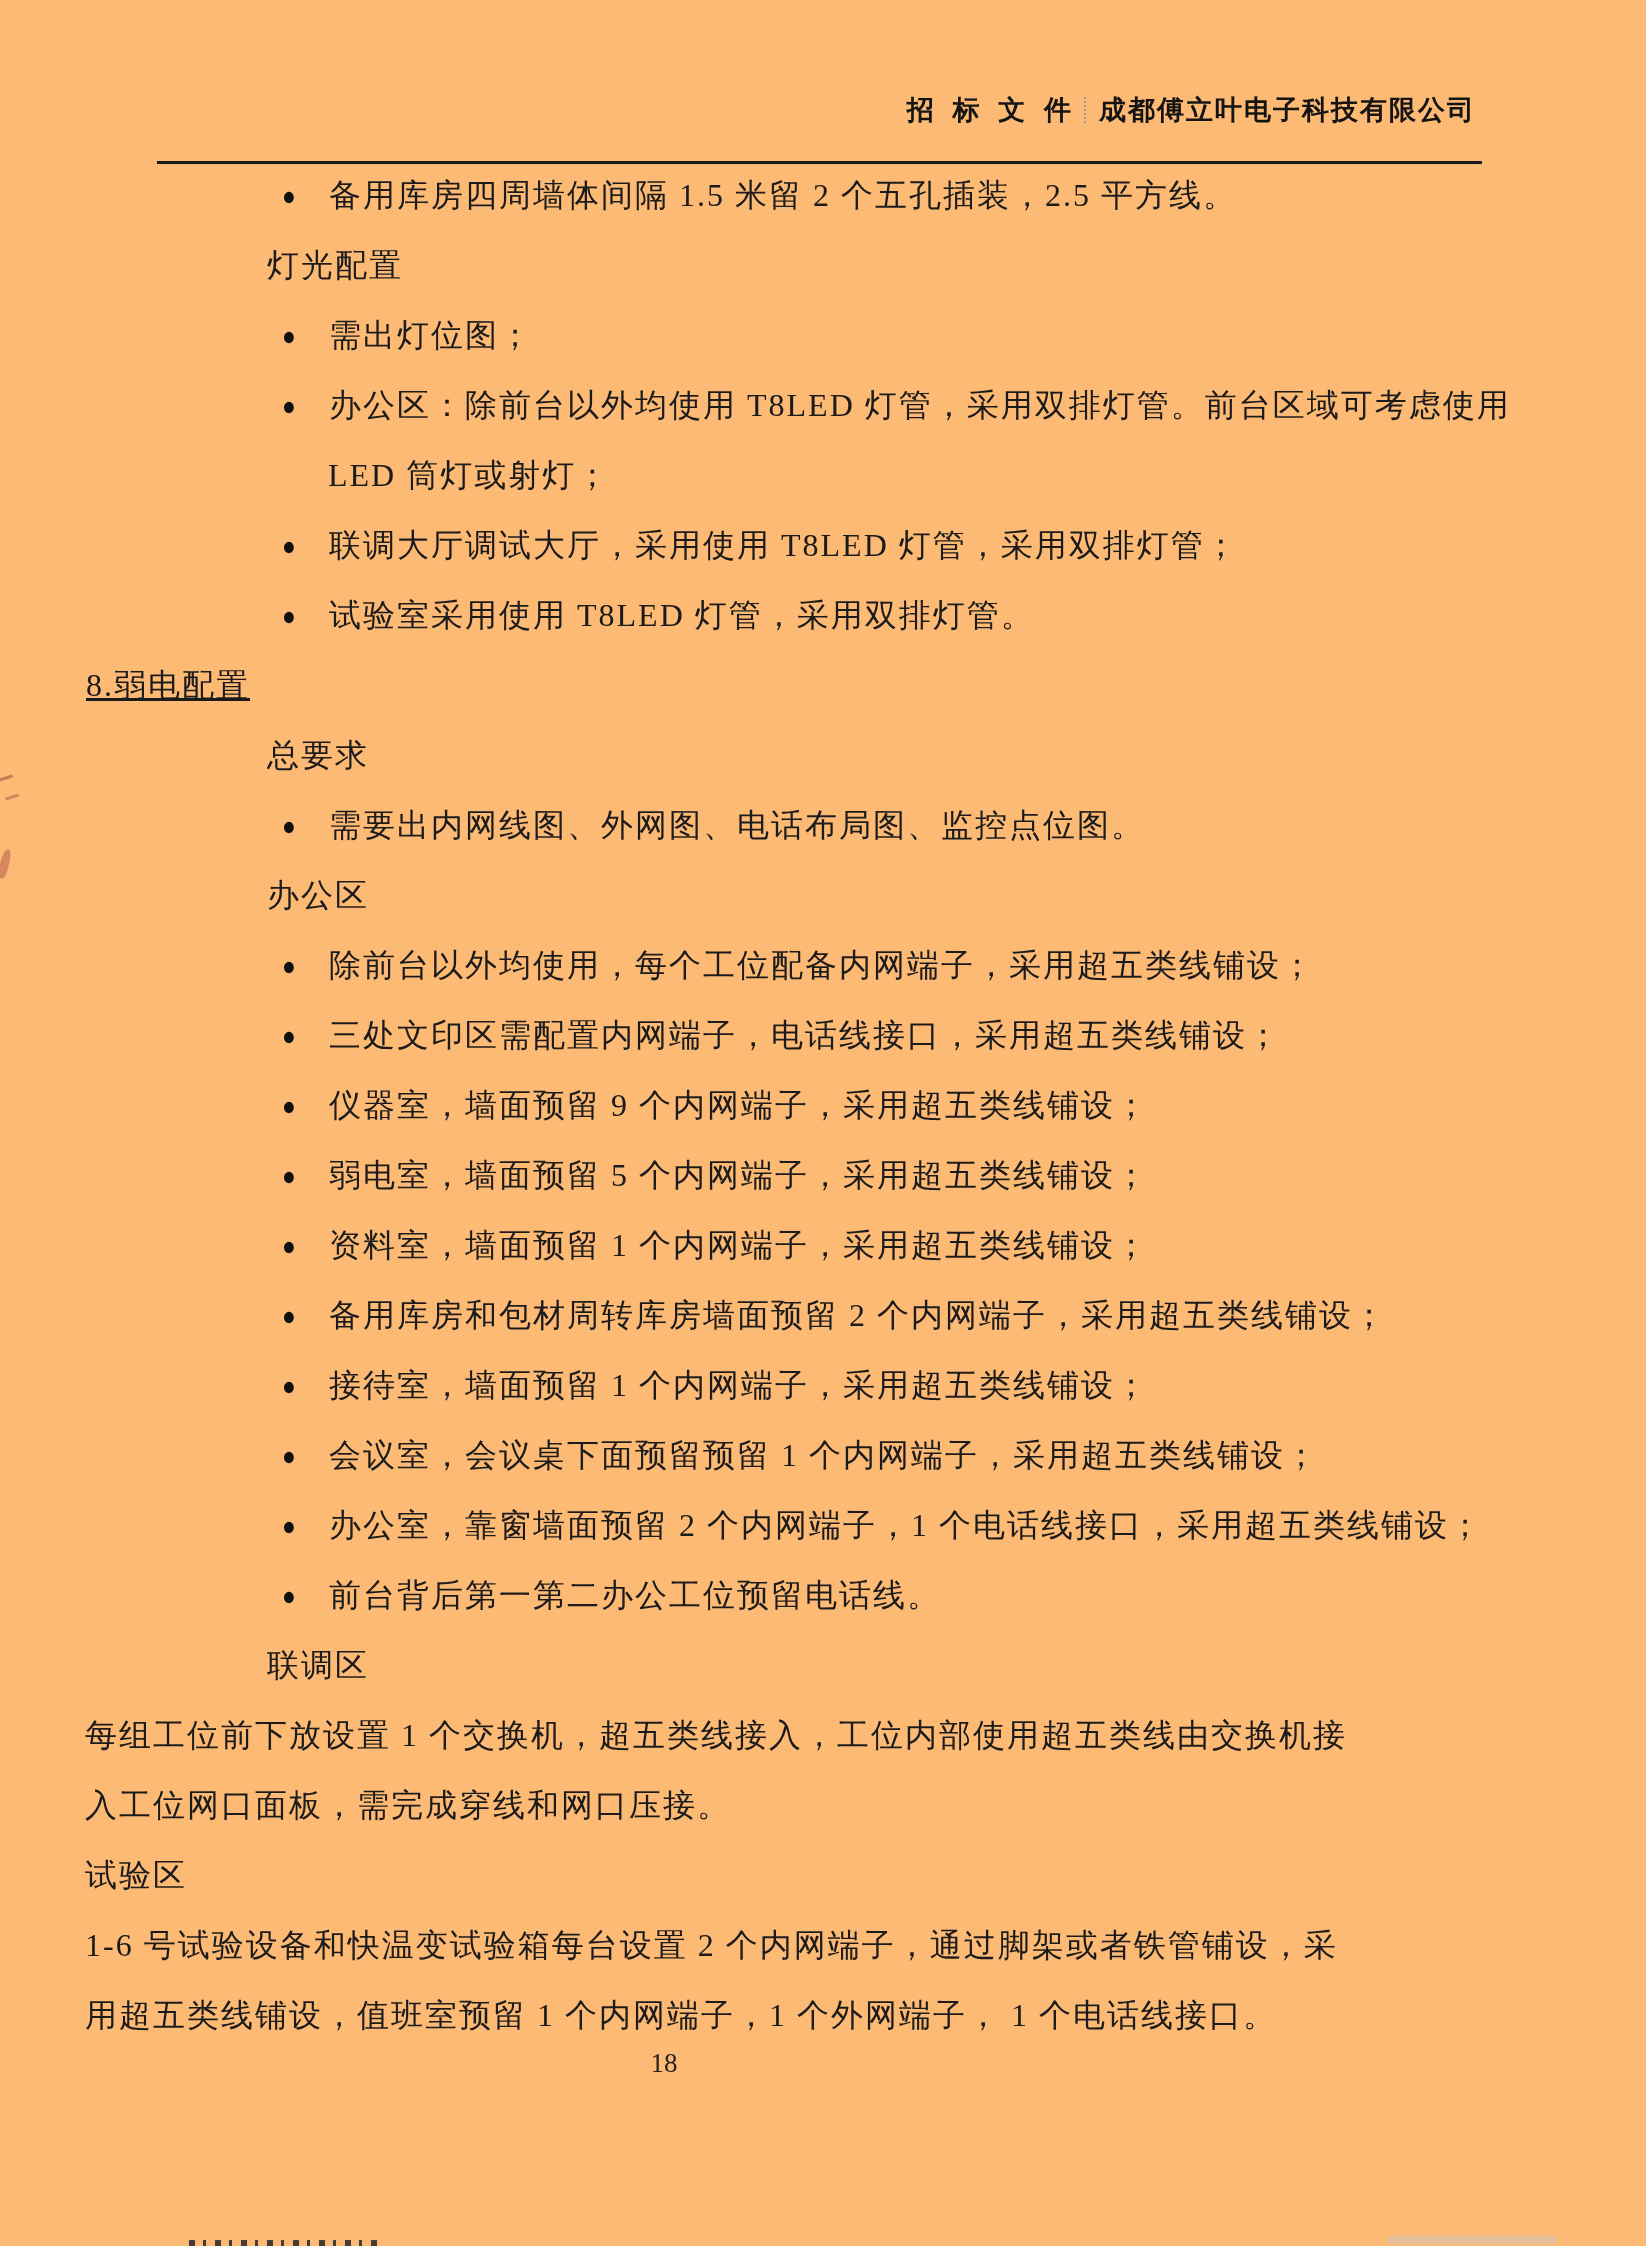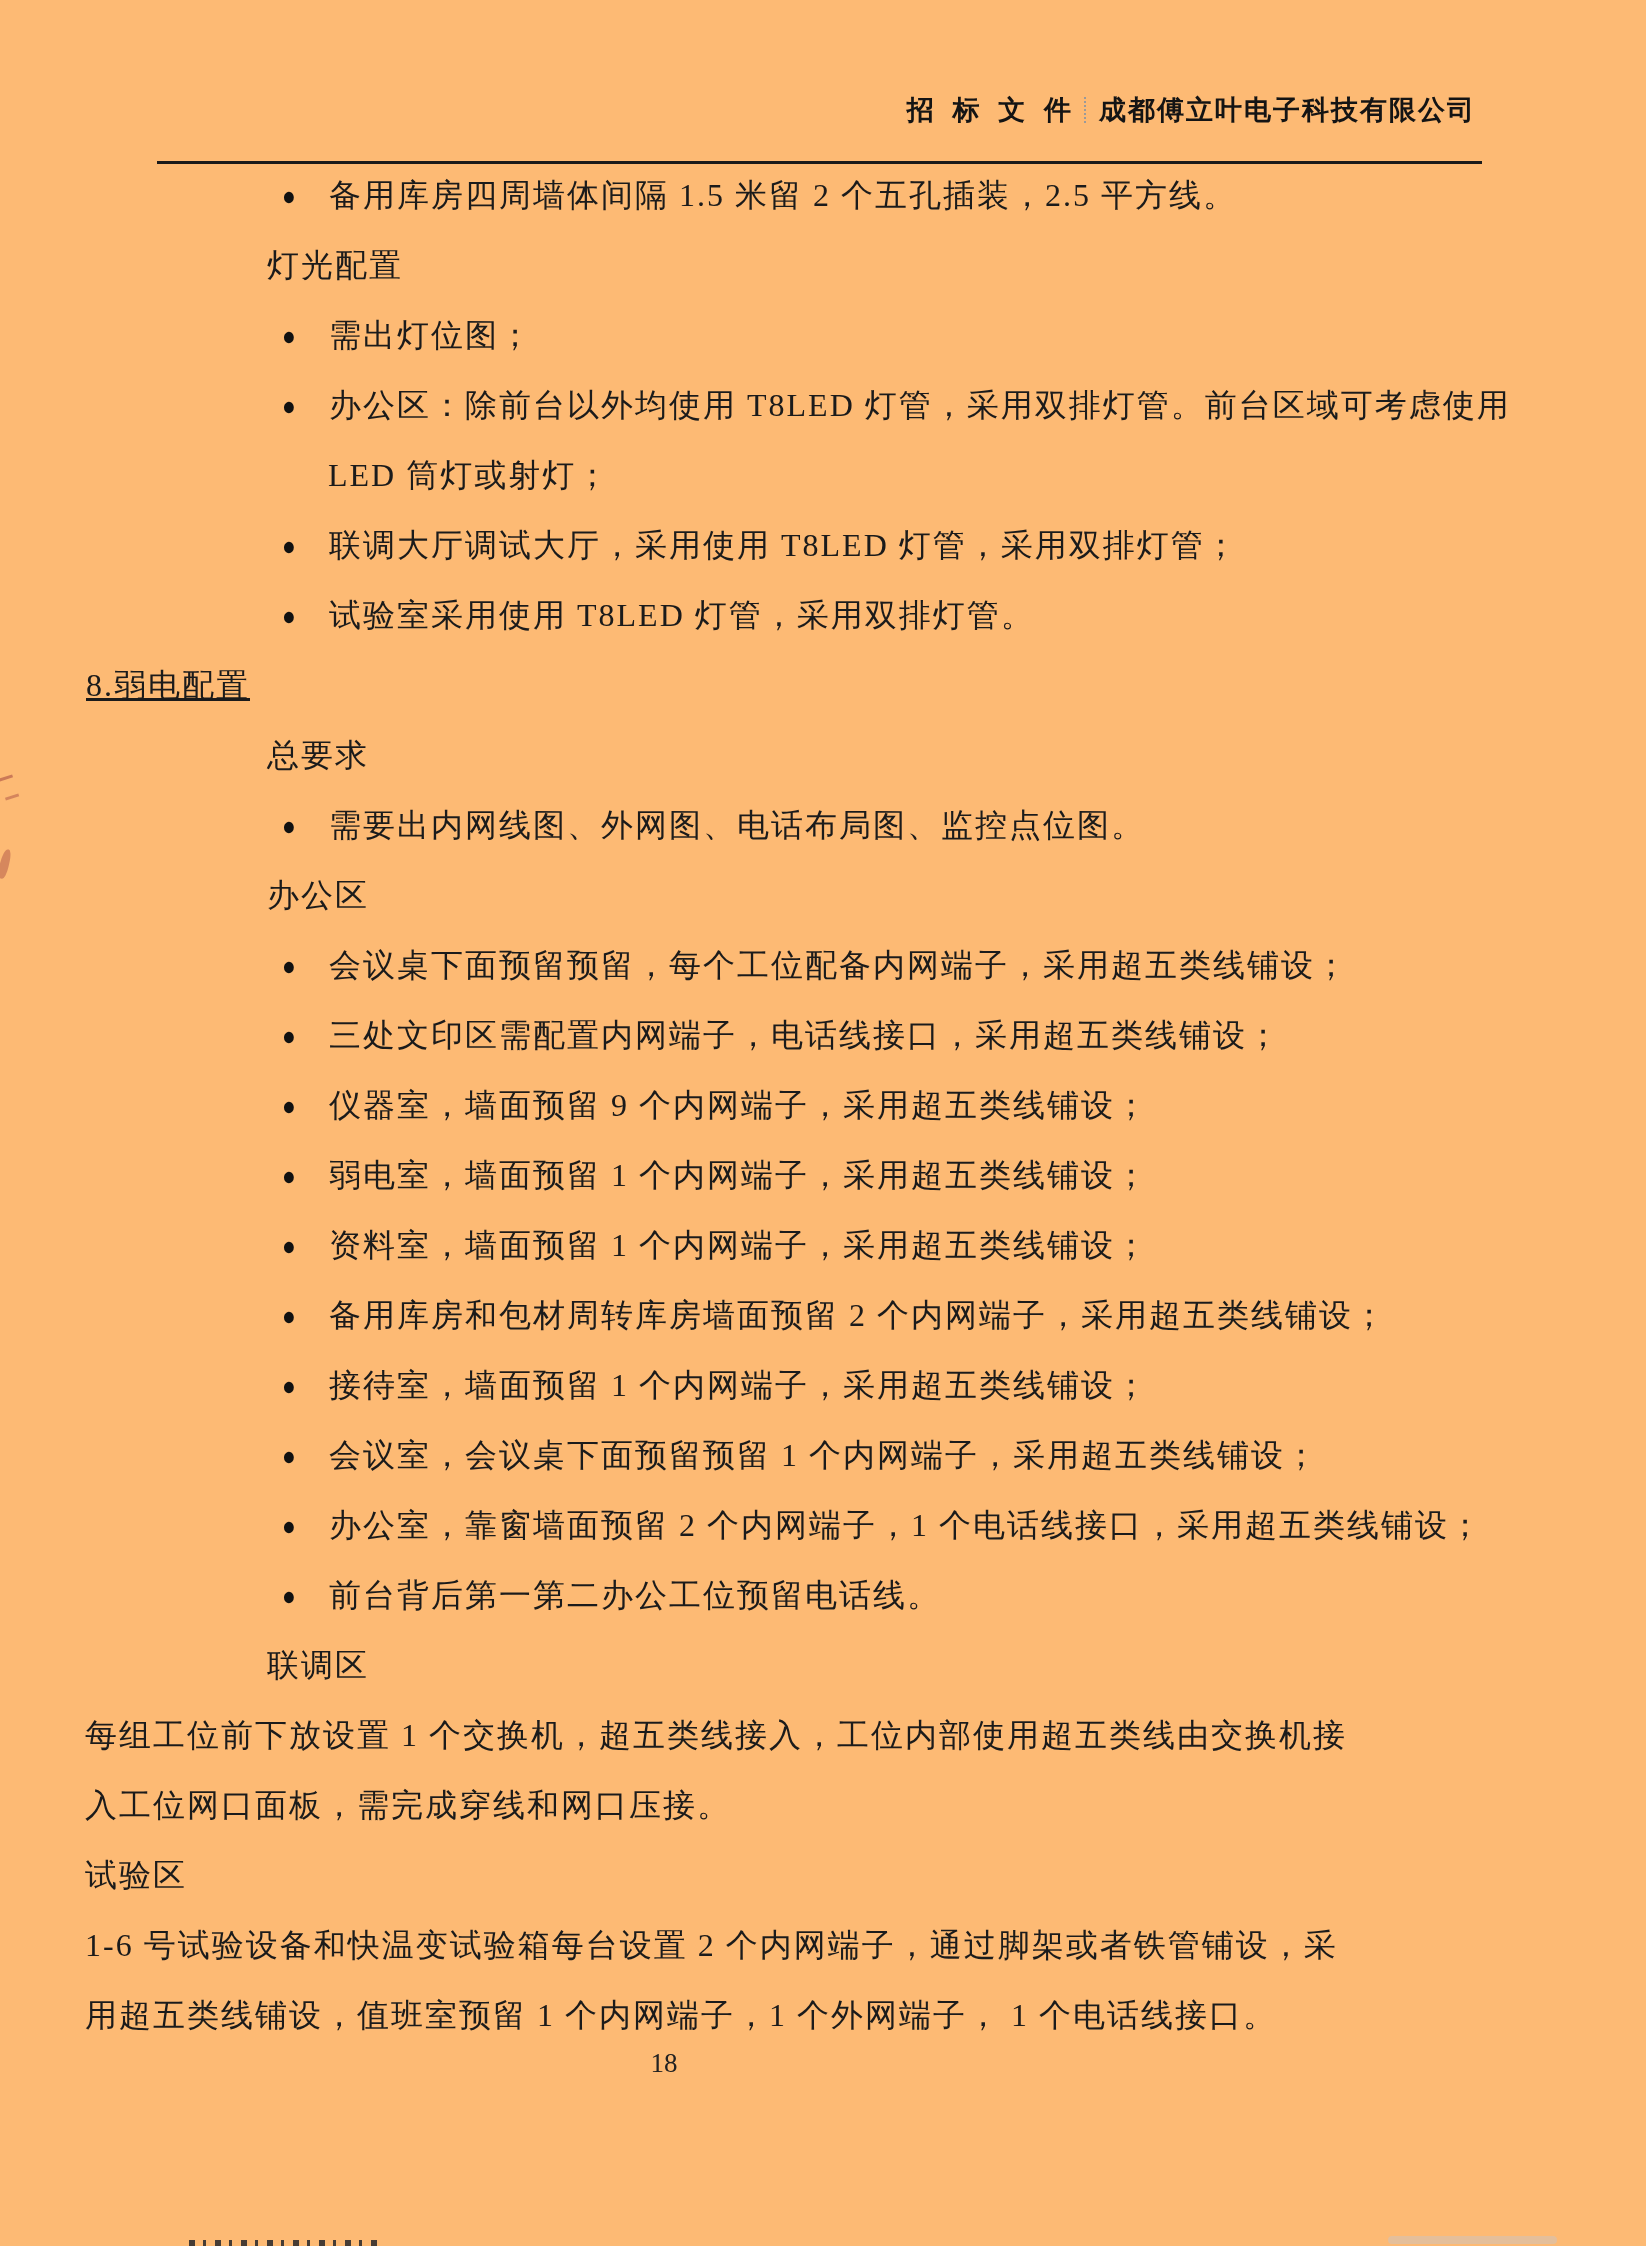--- a/index.html
+++ b/index.html
@@ -140,36 +140,36 @@
       <span class="bul">●</span>
       <span class="txt">需要出内网线图、外网图、电话布局图、监控点位图。</span>
     </div>
 
     <div class="row h1">
       <span class="txt">办公区</span>
     </div>
 
     <div class="row b">
       <span class="bul">●</span>
-      <span class="txt">会议桌下面预留预留，每个工位配备内网端子，采用超五类线铺设；</span>
+      <span class="txt">除前台以外均使用，每个工位配备内网端子，采用超五类线铺设；</span>
     </div>
 
     <div class="row b">
       <span class="bul">●</span>
       <span class="txt">三处文印区需配置内网端子，电话线接口，采用超五类线铺设；</span>
     </div>
 
     <div class="row b">
       <span class="bul">●</span>
       <span class="txt">仪器室，墙面预留 9 个内网端子，采用超五类线铺设；</span>
     </div>
 
     <div class="row b">
       <span class="bul">●</span>
-      <span class="txt">弱电室，墙面预留 1 个内网端子，采用超五类线铺设；</span>
+      <span class="txt">弱电室，墙面预留 5 个内网端子，采用超五类线铺设；</span>
     </div>
 
     <div class="row b">
       <span class="bul">●</span>
       <span class="txt">资料室，墙面预留 1 个内网端子，采用超五类线铺设；</span>
     </div>
 
     <div class="row b">
       <span class="bul">●</span>
       <span class="txt">备用库房和包材周转库房墙面预留 2 个内网端子，采用超五类线铺设；</span>

